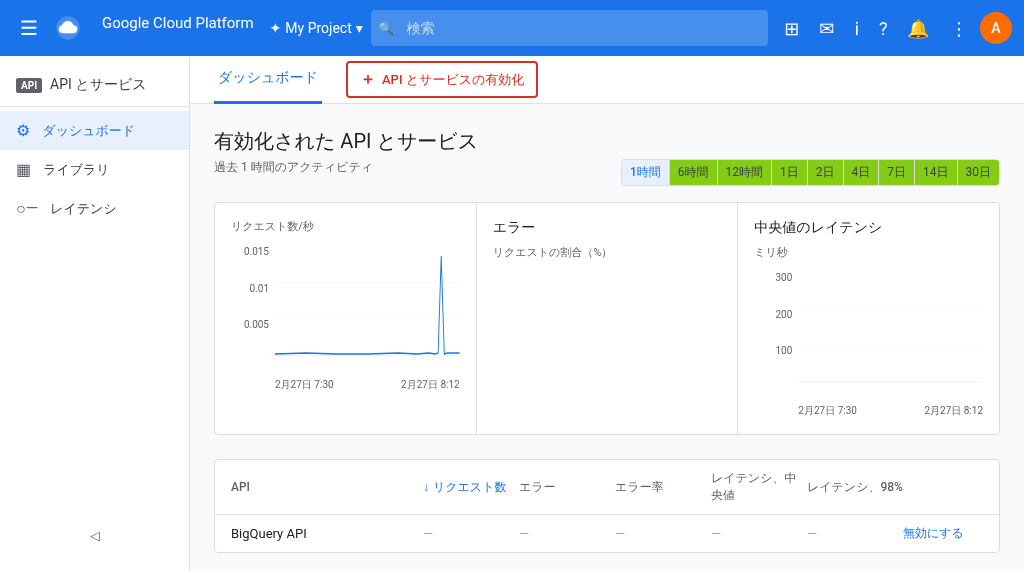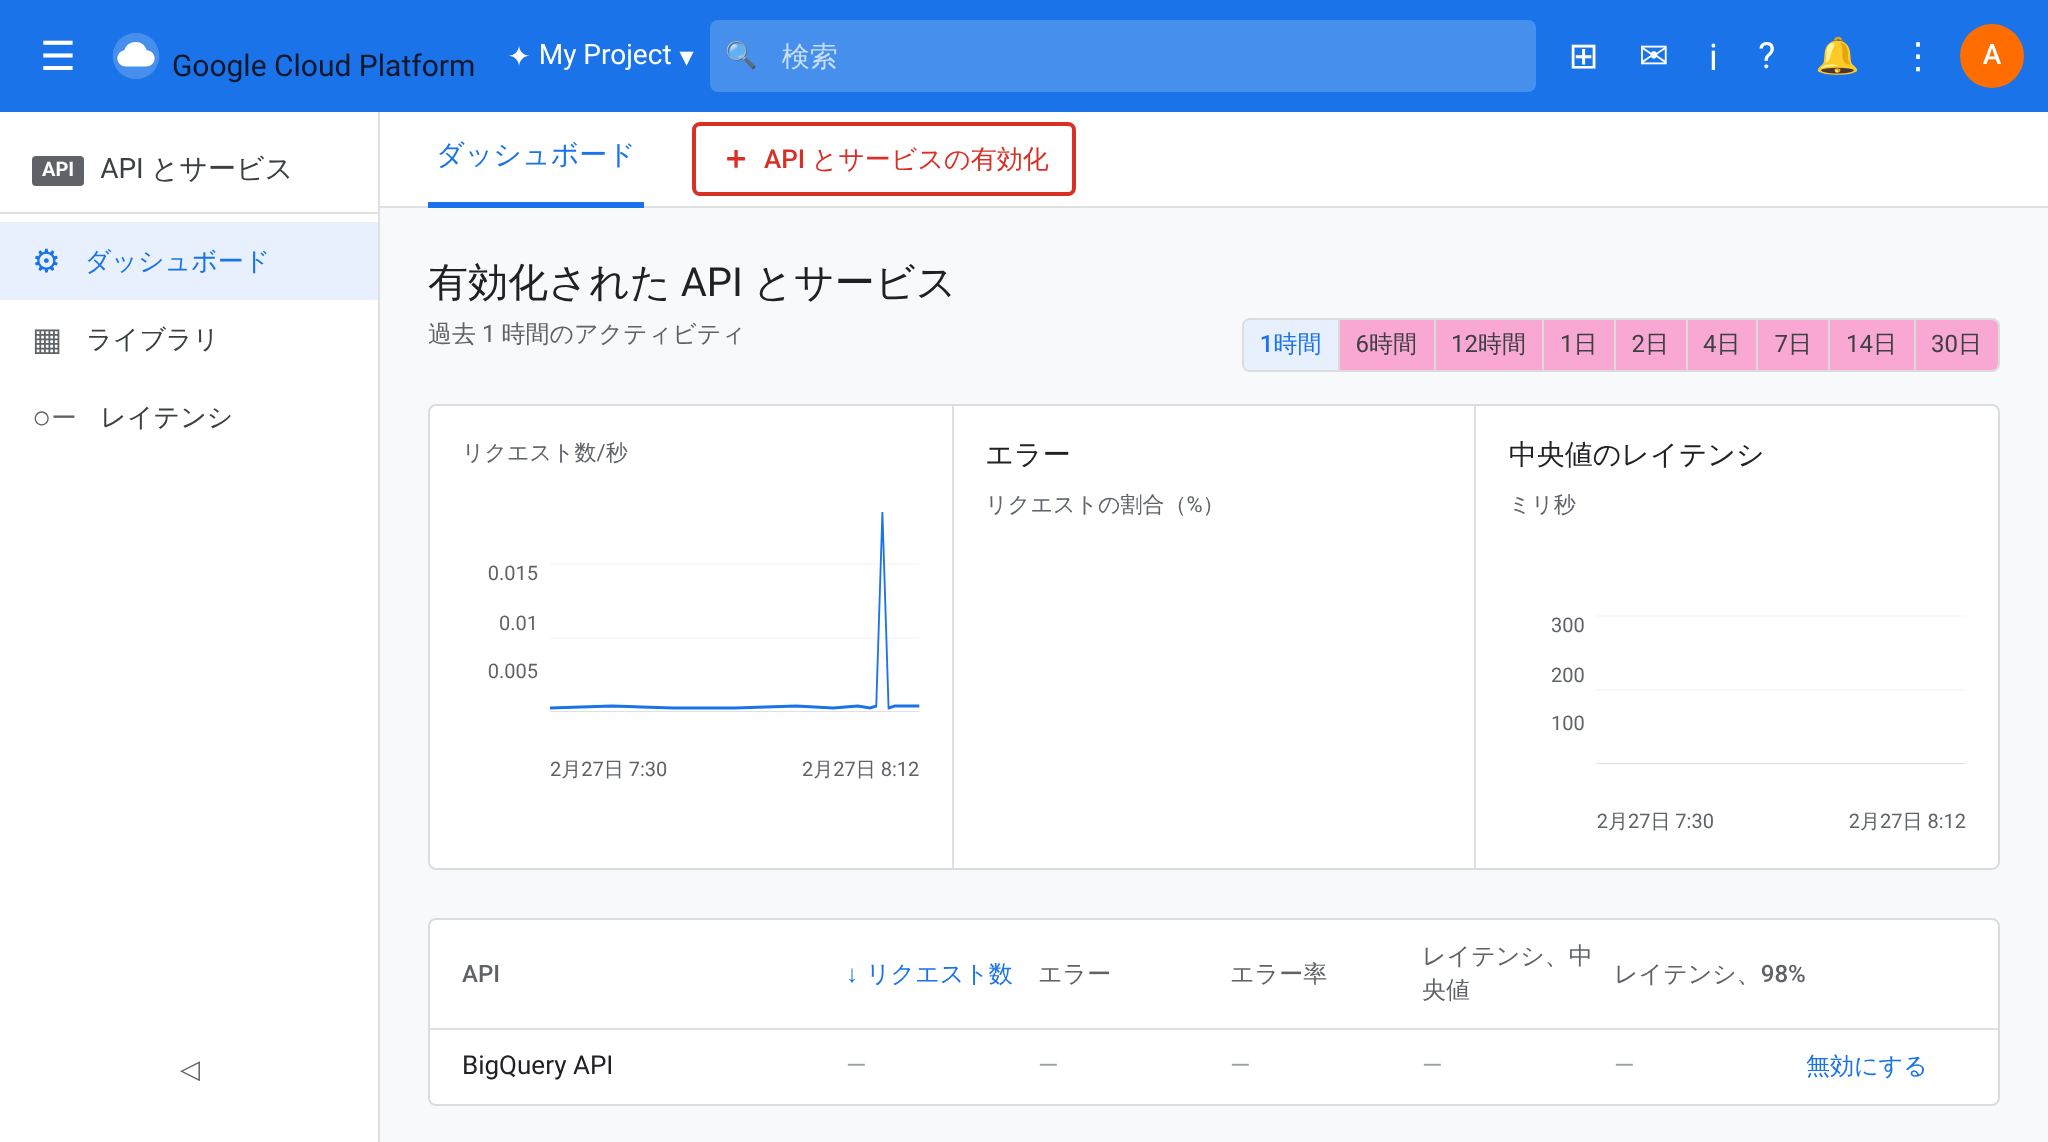--- a/index.html
+++ b/index.html
@@ -4,21 +4,21 @@
   <style>
     * { margin: 0; padding: 0; box-sizing: border-box; }
     body { font-family: 'Roboto', Arial, sans-serif; font-size: 13px; color: #202124; background: #f1f3f4; overflow: hidden; }
 
     
     .top-nav {
       display: flex; align-items: center; background: #1a73e8; height: 56px;
       padding: 0 12px; gap: 8px; position: fixed; top: 0; left: 0; right: 0; z-index: 100;
     }
     .nav-menu-icon { color: white; font-size: 20px; cursor: pointer; padding: 8px; }
-    .nav-logo { display: flex; align-items: flex-end; gap: 4px; color: #0f172a; font-size: 15px; font-weight: 400; white-space: nowrap; }
+    .nav-logo { display: flex; align-items: flex-start; gap: 20px; color: #ffffff; font-size: 15px; font-weight: 400; white-space: nowrap; }
     .nav-logo-icon { width: 28px; height: 28px; }
     .nav-project { display: flex; align-items: center; gap: 4px; color: white; font-size: 14px; margin-left: 8px; cursor: pointer; }
     .nav-search { flex: 1; max-width: 500px; margin: 0 auto; position: relative; }
     .nav-search input { width: 100%; height: 36px; border-radius: 4px; border: none; background: rgba(255,255,255,0.2); color: white; padding: 0 12px 0 36px; font-size: 14px; outline: none; }
     .nav-search input::placeholder { color: rgba(255,255,255,0.7); }
     .search-icon-pos { position: absolute; left: 8px; top: 50%; transform: translateY(-50%); color: rgba(255,255,255,0.8); }
     .nav-icons { display: flex; align-items: center; gap: 4px; margin-left: auto; }
     .nav-icon-btn { color: white; cursor: pointer; padding: 8px; font-size: 18px; border-radius: 50%; }
     .nav-avatar { width: 32px; height: 32px; border-radius: 50%; background: #ff6d00; display: flex; align-items: center; justify-content: center; color: white; font-size: 14px; font-weight: 500; cursor: pointer; }
 
@@ -49,33 +49,33 @@
 
     
     .page-content { padding: 24px; }
     .page-heading { font-size: 20px; font-weight: 400; color: #202124; margin-bottom: 4px; }
     .page-subtitle { font-size: 12px; color: #5f6368; margin-bottom: 16px; }
 
     
     .time-filter-row { display: flex; justify-content: space-between; margin-bottom: 16px; }
     .activity-label { font-size: 12px; color: #5f6368; }
     .time-buttons { display: flex; gap: 0; border: 1px solid #dadce0; border-radius: 4px; overflow: hidden; }
-    .time-btn { padding: 4px 8px; font-size: 12px; cursor: pointer; background: #f9a8d4; color: #3c4043; border-right: 1px solid #dadce0; }
+    .time-btn { padding: 4px 8px; font-size: 12px; cursor: pointer; background: #84cc16; color: #3c4043; border-right: 1px solid #dadce0; }
     .time-btn:last-child { border-right: none; }
     .time-btn.active { background: #e8f0fe; color: #1a73e8; font-weight: 500; }
 
     
     .charts-row { display: flex; gap: 0; margin-bottom: 24px; background: white; border: 1px solid #dadce0; border-radius: 4px; }
     .chart-panel { flex: 1; padding: 16px; border-right: 1px solid #e0e0e0; }
     .chart-panel:last-child { border-right: none; }
     .chart-title { font-size: 14px; font-weight: 500; color: #202124; margin-bottom: 8px; }
     .chart-subtitle { font-size: 11px; color: #5f6368; margin-bottom: 12px; }
     .chart-no-data { display: flex; align-items: center; justify-content: center; height: 100px; font-size: 13px; color: #5f6368; }
     .chart-area { position: relative; height: 130px; }
-    .chart-labels-y { position: absolute; left: 0; top: 0; bottom: 20px; display: flex; flex-direction: column; justify-content: space-between; font-size: 10px; color: #5f6368; text-align: right; width: 38px; margin-top: 36px; }
+    .chart-labels-y { position: absolute; left: 0; top: 0; bottom: 20px; display: flex; flex-direction: column; justify-content: space-between; font-size: 10px; color: #5f6368; text-align: right; width: 38px; }
     .chart-svg-wrap { margin-left: 44px; height: 110px; position: relative; }
     .chart-x-labels { display: flex; justify-content: space-between; margin-left: 44px; font-size: 10px; color: #5f6368; margin-top: 2px; }
 
     
     .api-table { background: white; border: 1px solid #dadce0; border-radius: 4px; overflow: hidden; }
     .table-header { display: grid; grid-template-columns: 2fr 1fr 1fr 1fr 1fr 1fr 80px; padding: 10px 16px; border-bottom: 1px solid #e0e0e0; font-size: 12px; color: #5f6368; font-weight: 500; align-items: center; }
     .table-col-sort { display: flex; align-items: center; gap: 4px; cursor: pointer; color: #1a73e8; }
     .table-row { display: grid; grid-template-columns: 2fr 1fr 1fr 1fr 1fr 1fr 80px; padding: 10px 16px; border-bottom: 1px solid #f1f3f4; font-size: 13px; align-items: center; }
     .table-row:last-child { border-bottom: none; }
     .table-cell-api { color: #202124; font-size: 13px; }

